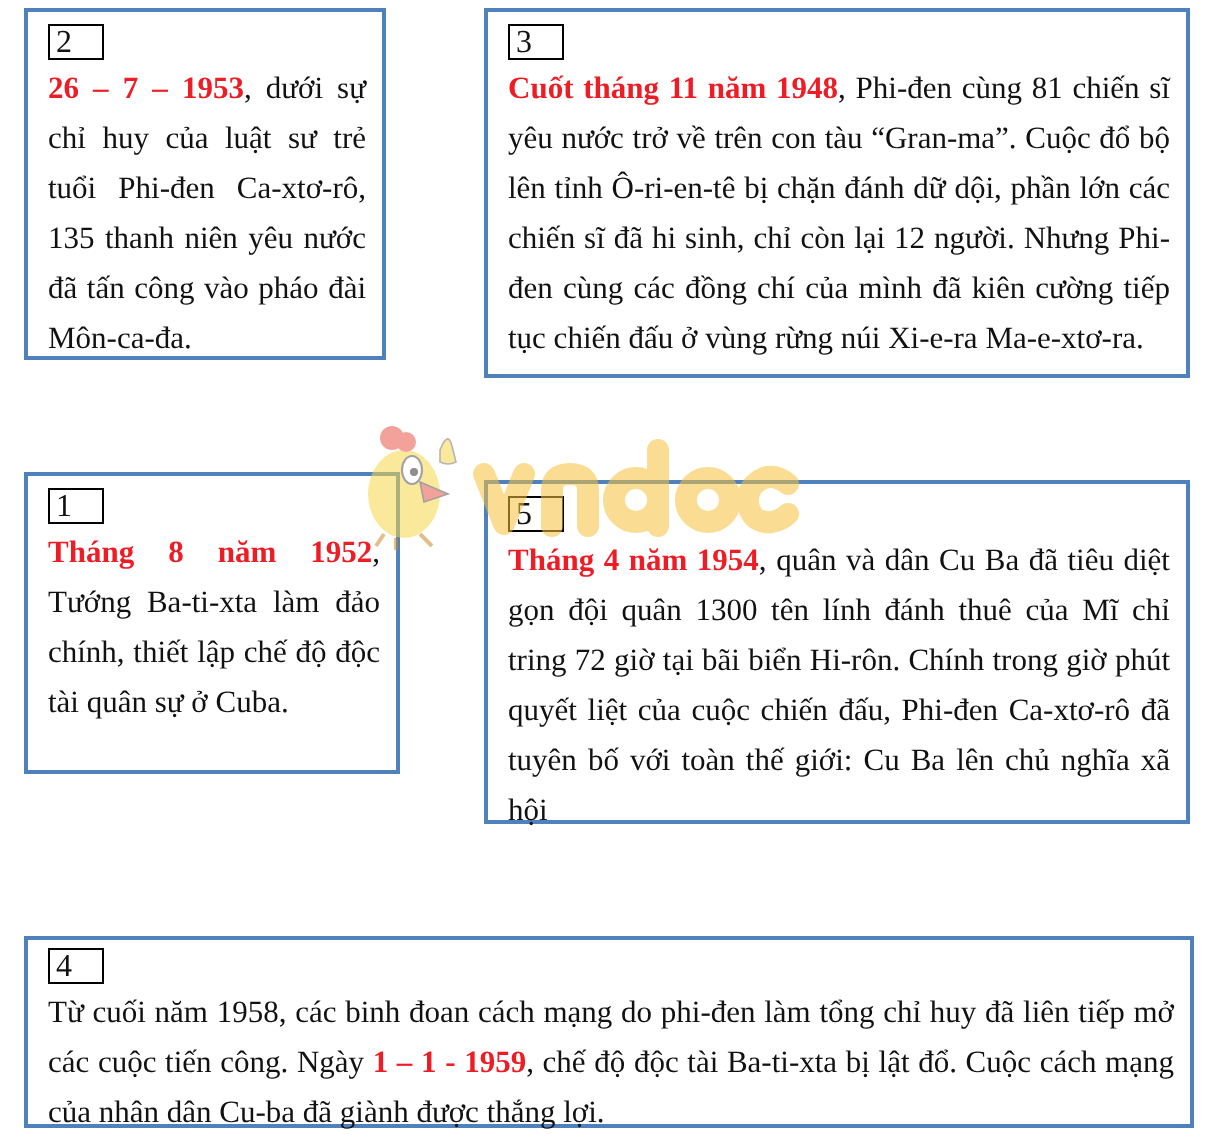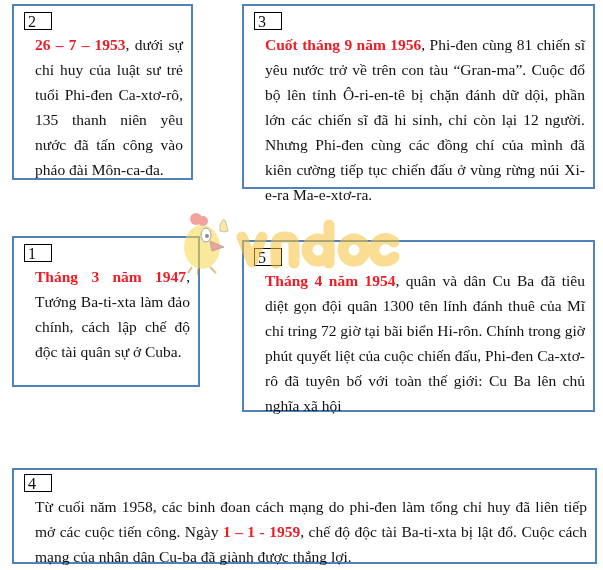--- a/index.html
+++ b/index.html
@@ -41,21 +41,20 @@
     .num-row {
       height: 20px;
       line-height: 20px;
     }
     .hl {
       color: #ee1c24;
       font-weight: bold;
     }
     .body-text {
       display: block;
-      margin-left: 11px;
     }
     #card-2 { left: 12px; top: 4px; width: 181px; height: 176px; }
     #card-3 { left: 242px; top: 4px; width: 353px; height: 185px; }
     #card-1 { left: 12px; top: 236px; width: 188px; height: 151px; }
     #card-5 { left: 242px; top: 240px; width: 353px; height: 172px; }
     #card-4 { left: 12px; top: 468px; width: 585px; height: 96px; padding-top: 4px; }
 
     #card-1 .justify-last, #card-2 .justify-last { text-align-last: left; }
 
     
@@ -73,26 +72,26 @@
 </head>
 <body>
 
 <div class="card" id="card-2">
   <div class="num-row"><span class="num-box">2</span></div>
   <div class="body-text justify-last"><span class="hl">26 – 7 – 1953</span><span>, dưới sự chỉ huy của luật sư trẻ tuổi Phi-đen Ca-xtơ-rô, 135 thanh niên yêu nước đã tấn công vào pháo đài Môn-ca-đa.</span></div>
 </div>
 
 <div class="card" id="card-3">
   <div class="num-row"><span class="num-box">3</span></div>
-  <div class="body-text"><span class="hl">Cuốt tháng 9 năm 1956</span><span>, Phi-đen cùng 81 chiến sĩ yêu nước trở về trên con tàu “Gran-ma”. Cuộc đổ bộ lên tỉnh Ô-ri-en-tê bị chặn đánh dữ dội, phần lớn các chiến sĩ đã hi sinh, chỉ còn lại 12 người. Nhưng Phi-đen cùng các đồng chí của mình đã kiên cường tiếp tục chiến đấu ở vùng rừng núi Xi-e-ra Ma-e-xtơ-ra.</span></div>
+  <div class="body-text"><span class="hl">Cuốt tháng 11 năm 1948</span><span>, Phi-đen cùng 81 chiến sĩ yêu nước trở về trên con tàu “Gran-ma”. Cuộc đổ bộ lên tỉnh Ô-ri-en-tê bị chặn đánh dữ dội, phần lớn các chiến sĩ đã hi sinh, chỉ còn lại 12 người. Nhưng Phi-đen cùng các đồng chí của mình đã kiên cường tiếp tục chiến đấu ở vùng rừng núi Xi-e-ra Ma-e-xtơ-ra.</span></div>
 </div>
 
 <div class="card" id="card-1">
   <div class="num-row"><span class="num-box">1</span></div>
-  <div class="body-text justify-last"><span class="hl">Tháng 3 năm 1947</span><span>, Tướng Ba-ti-xta làm đảo chính, cách lập chế độ độc tài quân sự ở Cuba.</span></div>
+  <div class="body-text justify-last"><span class="hl">Tháng 8 năm 1952</span><span>, Tướng Ba-ti-xta làm đảo chính, thiết lập chế độ độc tài quân sự ở Cuba.</span></div>
 </div>
 
 <div class="card" id="card-5">
   <div class="num-row"><span class="num-box">5</span></div>
   <div class="body-text"><span class="hl">Tháng 4 năm 1954</span><span>, quân và dân Cu Ba đã tiêu diệt gọn đội quân 1300 tên lính đánh thuê của Mĩ chỉ tring 72 giờ tại bãi biển Hi-rôn. Chính trong giờ phút quyết liệt của cuộc chiến đấu, Phi-đen Ca-xtơ-rô đã tuyên bố với toàn thế giới: Cu Ba lên chủ nghĩa xã hội</span></div>
 </div>
 
 <div class="card" id="card-4">
   <div class="num-row"><span class="num-box">4</span></div>
   <div class="body-text"><span>Từ cuối năm 1958, các binh đoan cách mạng do phi-đen làm tổng chỉ huy đã liên tiếp mở các cuộc tiến công. Ngày </span><span class="hl">1 – 1 - 1959</span><span>, chế độ độc tài Ba-ti-xta bị lật đổ. Cuộc cách mạng của nhân dân Cu-ba đã giành được thắng lợi.</span></div>

